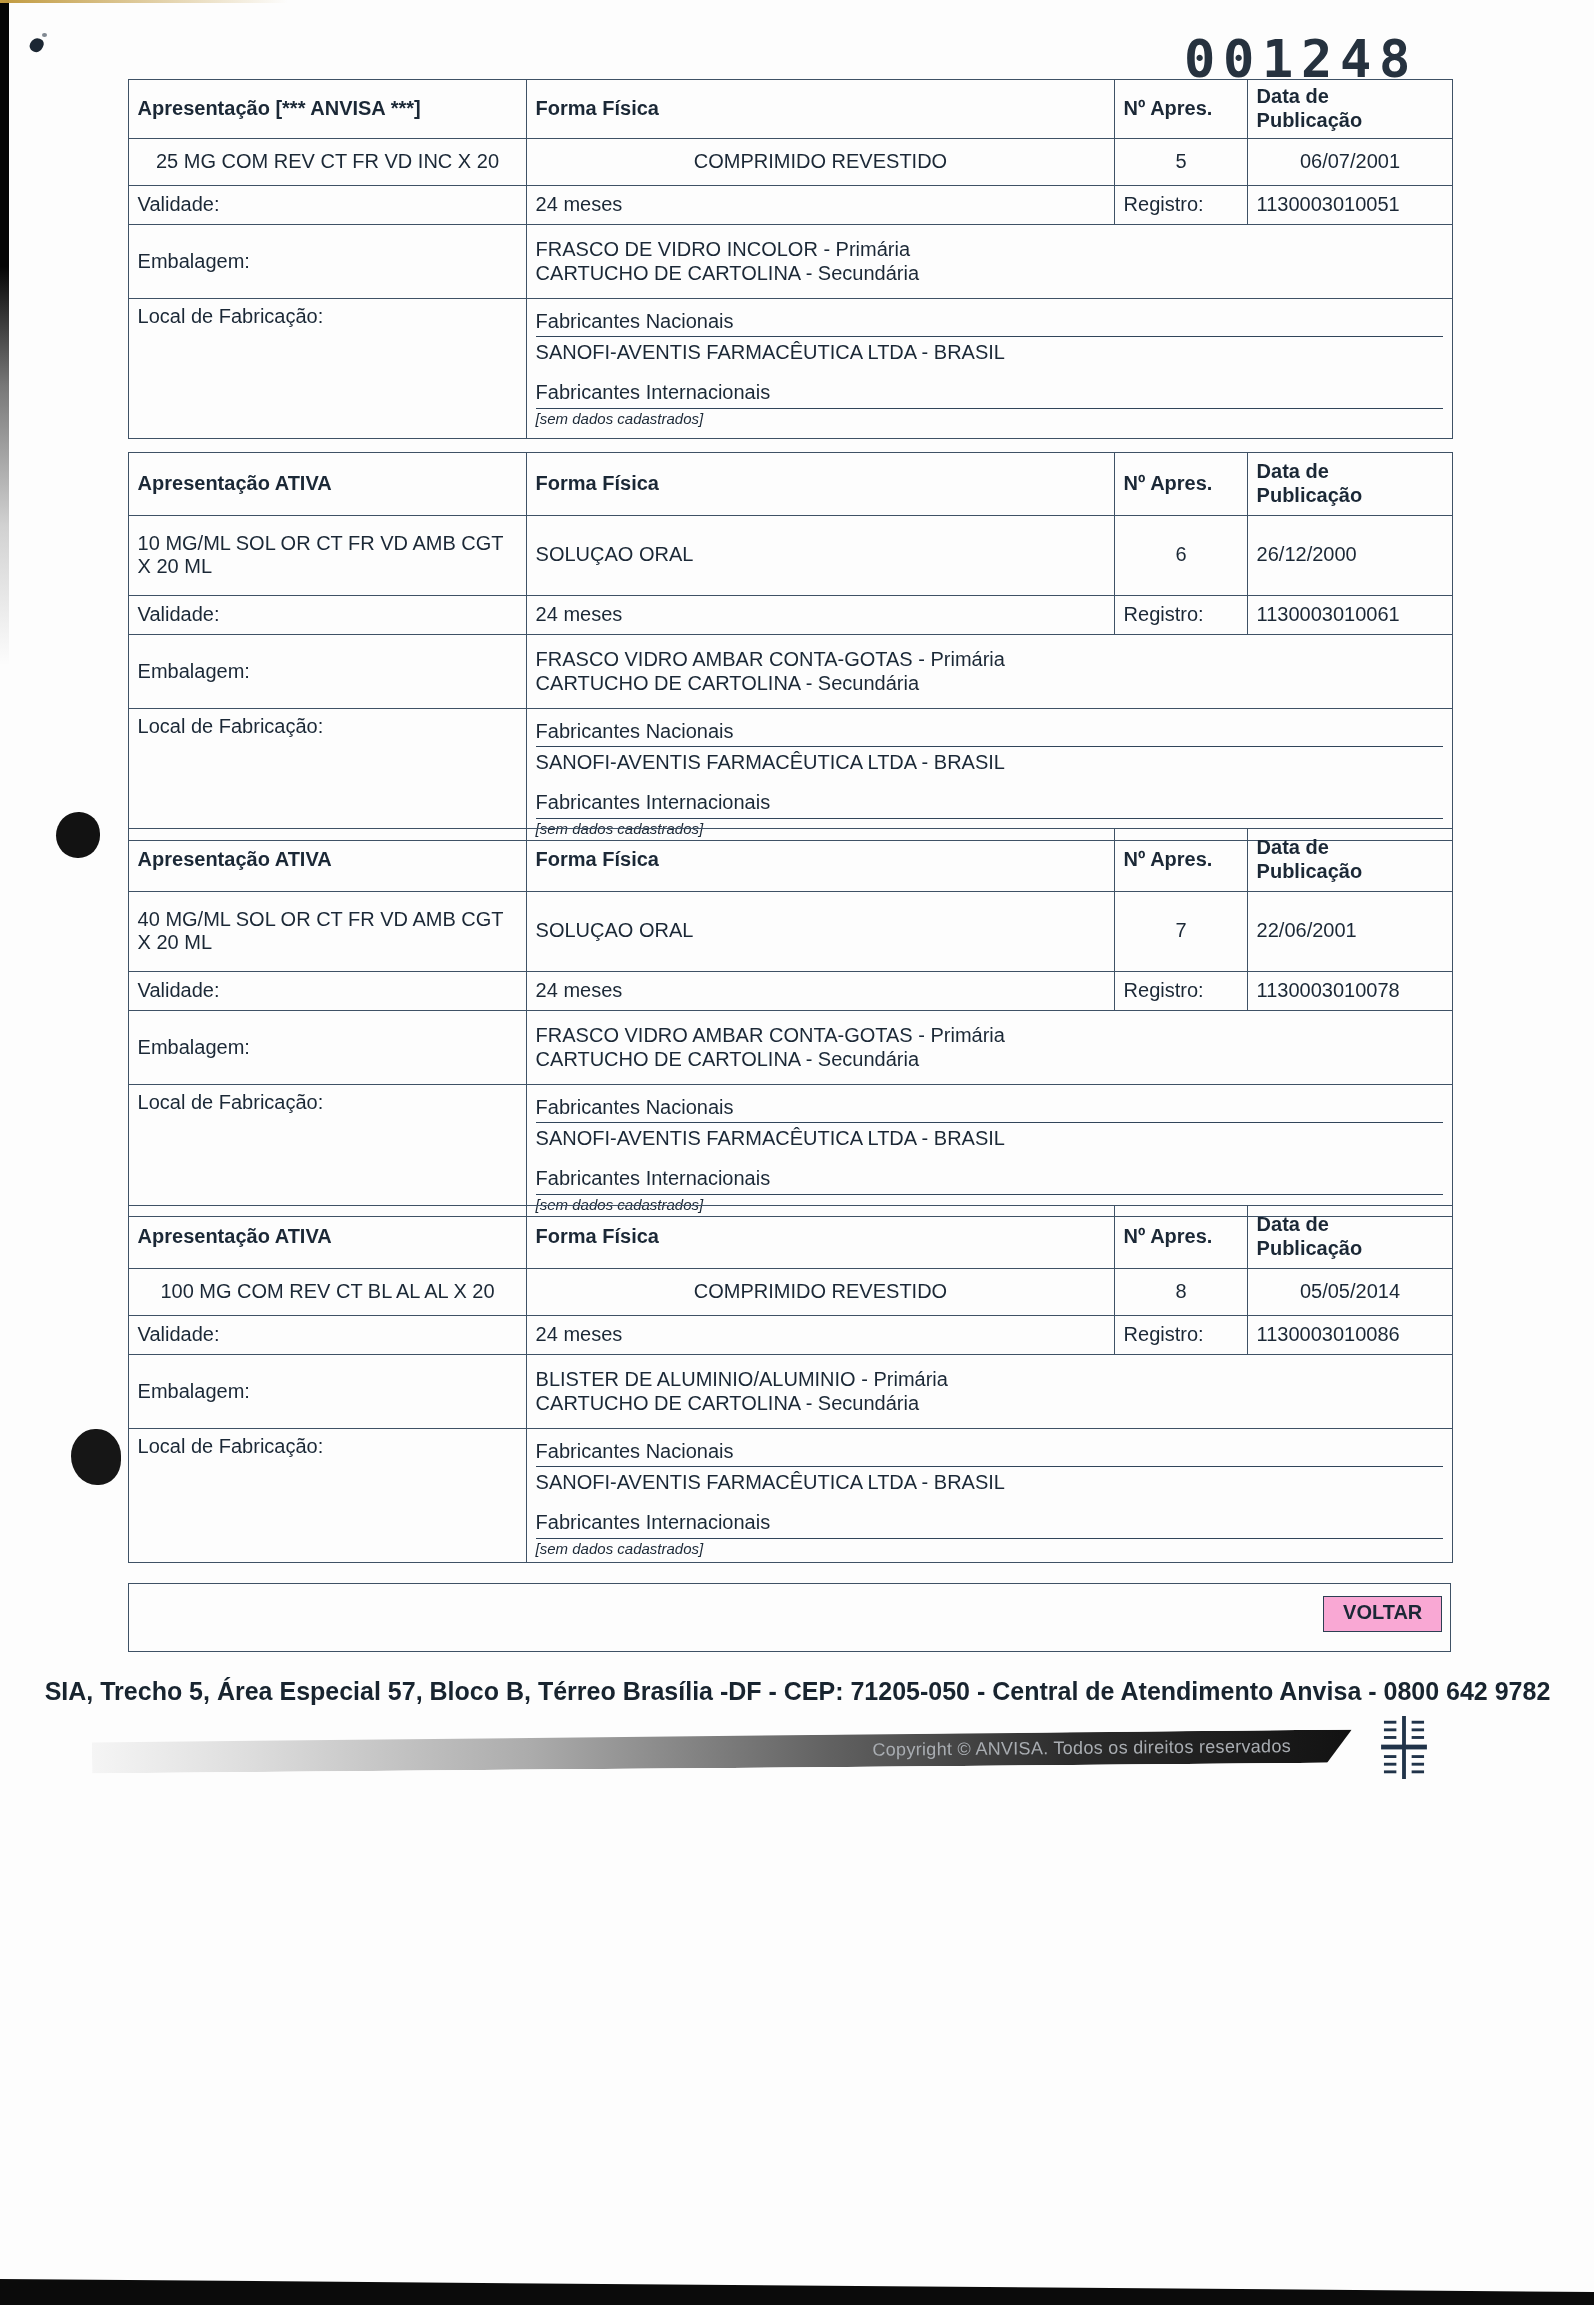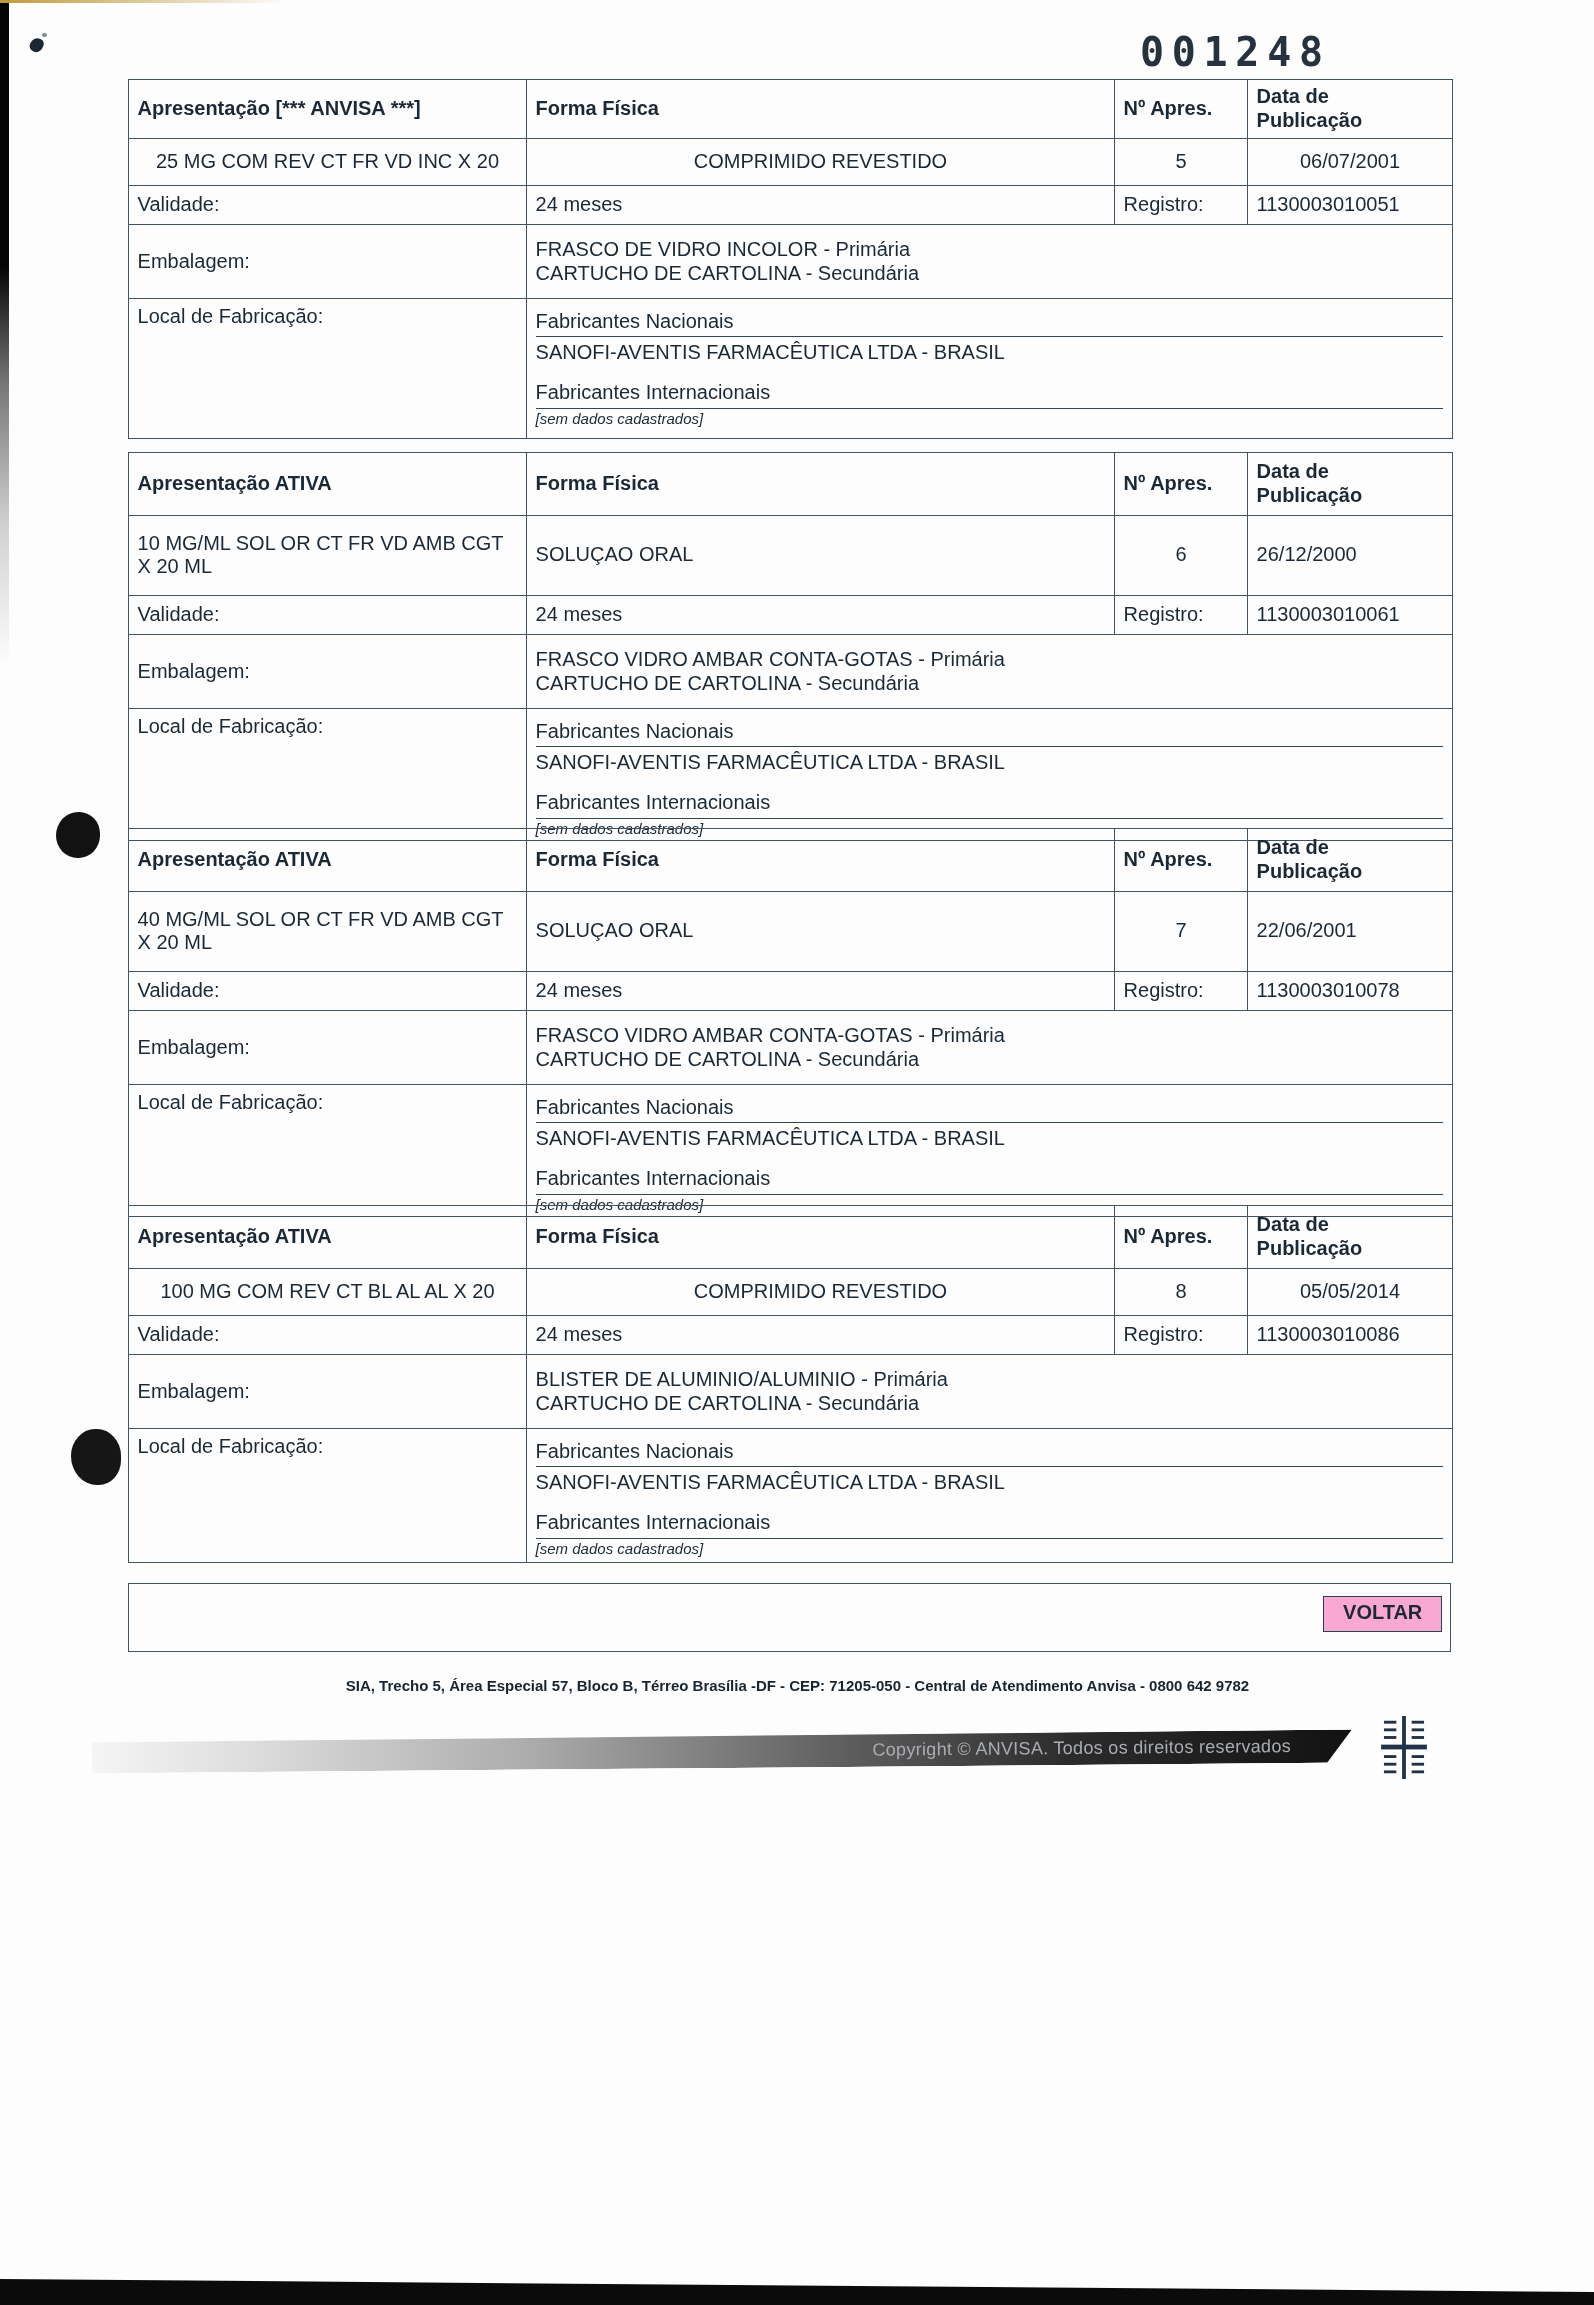--- a/index.html
+++ b/index.html
@@ -16,22 +16,22 @@
     background:linear-gradient(90deg,#c19a3f,rgba(193,154,63,0));}
   .pen-dot-big{position:absolute;left:30px;top:38px;width:12.5px;height:14.4px;background:#1c2733;
     border-radius:62% 40% 55% 48%;transform:rotate(24deg);}
   .pen-dot-small{position:absolute;left:42px;top:33px;width:4.8px;height:3.8px;background:#4a5663;border-radius:50%;opacity:.7;}
   .ink-blot-1{position:absolute;left:56px;top:812px;width:44px;height:46px;background:#121212;border-radius:52% 48% 50% 50%;}
   .ink-blot-2{position:absolute;left:71px;top:1429px;width:50px;height:56px;background:#161616;border-radius:50% 50% 46% 54%;}
   .bottom-band{position:absolute;left:0;bottom:0;width:100%;height:27px;background:#0b0b0b;
     clip-path:polygon(0 0,100% 48%,100% 100%,0 100%);}
 
   
-  .stamp{position:absolute;left:1140px;top:29px;
-    font-family:"DejaVu Sans Mono",monospace;font-weight:bold;font-size:40px;
+  .stamp{position:absolute;left:1184px;top:29px;
+    font-family:"DejaVu Sans Mono",monospace;font-weight:bold;font-size:52px;
     letter-spacing:7.7px;color:#26323f;}
 
   
   .blk{position:absolute;left:128px;}
   .b1{top:79px;} .b2{top:452px;} .b3{top:828px;} .b4{top:1205px;}
   table.doc{border-collapse:collapse;table-layout:fixed;width:1323px;}
   table.doc td{border:1.9px solid #3f5266;padding:1.9px 8.6px;vertical-align:middle;
     font-size:20px;line-height:1.18;}
   td.c3,td.c4{border-color:#4b77a0;}
   .lbl{font-weight:normal;font-size:21px;}
@@ -48,21 +48,21 @@
 
   
   .voltar-box{position:absolute;left:128px;top:1583px;width:1323px;height:69px;
     border:1.9px solid #3f5266;box-sizing:border-box;}
   .voltar-btn{position:absolute;right:7.7px;top:11.5px;padding:4.8px 19px 6.7px;
     border:1.9px solid #2c3f53;background:#f9a8d4;color:#1b2836;
     font-family:"Liberation Sans",sans-serif;font-weight:bold;font-size:20px;cursor:pointer;}
 
   
   .footer-address{position:absolute;left:0;top:1677px;width:100%;
-    text-align:center;font-weight:bold;font-size:15px;color:#18242f;}
+    text-align:center;font-weight:bold;font-size:25px;color:#18242f;}
   .copy-bar{position:absolute;left:92px;top:1735px;width:1260px;height:33px;box-sizing:border-box;
     background:linear-gradient(90deg,#f5f5f5 0%,#dedede 12%,#ababab 35%,#636363 58%,#2b2b2b 78%,#121212 100%);
     clip-path:polygon(0 6%,100% 0,calc(100% - 25px) 100%,0 100%);
     transform:rotate(-0.5deg);
     display:flex;align-items:center;justify-content:flex-end;padding-right:61px;}
   .copy-text{color:#a9adb2;font-size:18px;letter-spacing:0.3px;}
   .gov-logo{position:absolute;left:1381px;top:1716px;width:46px;height:63px;}
 </style>
 </head>
 <body>

